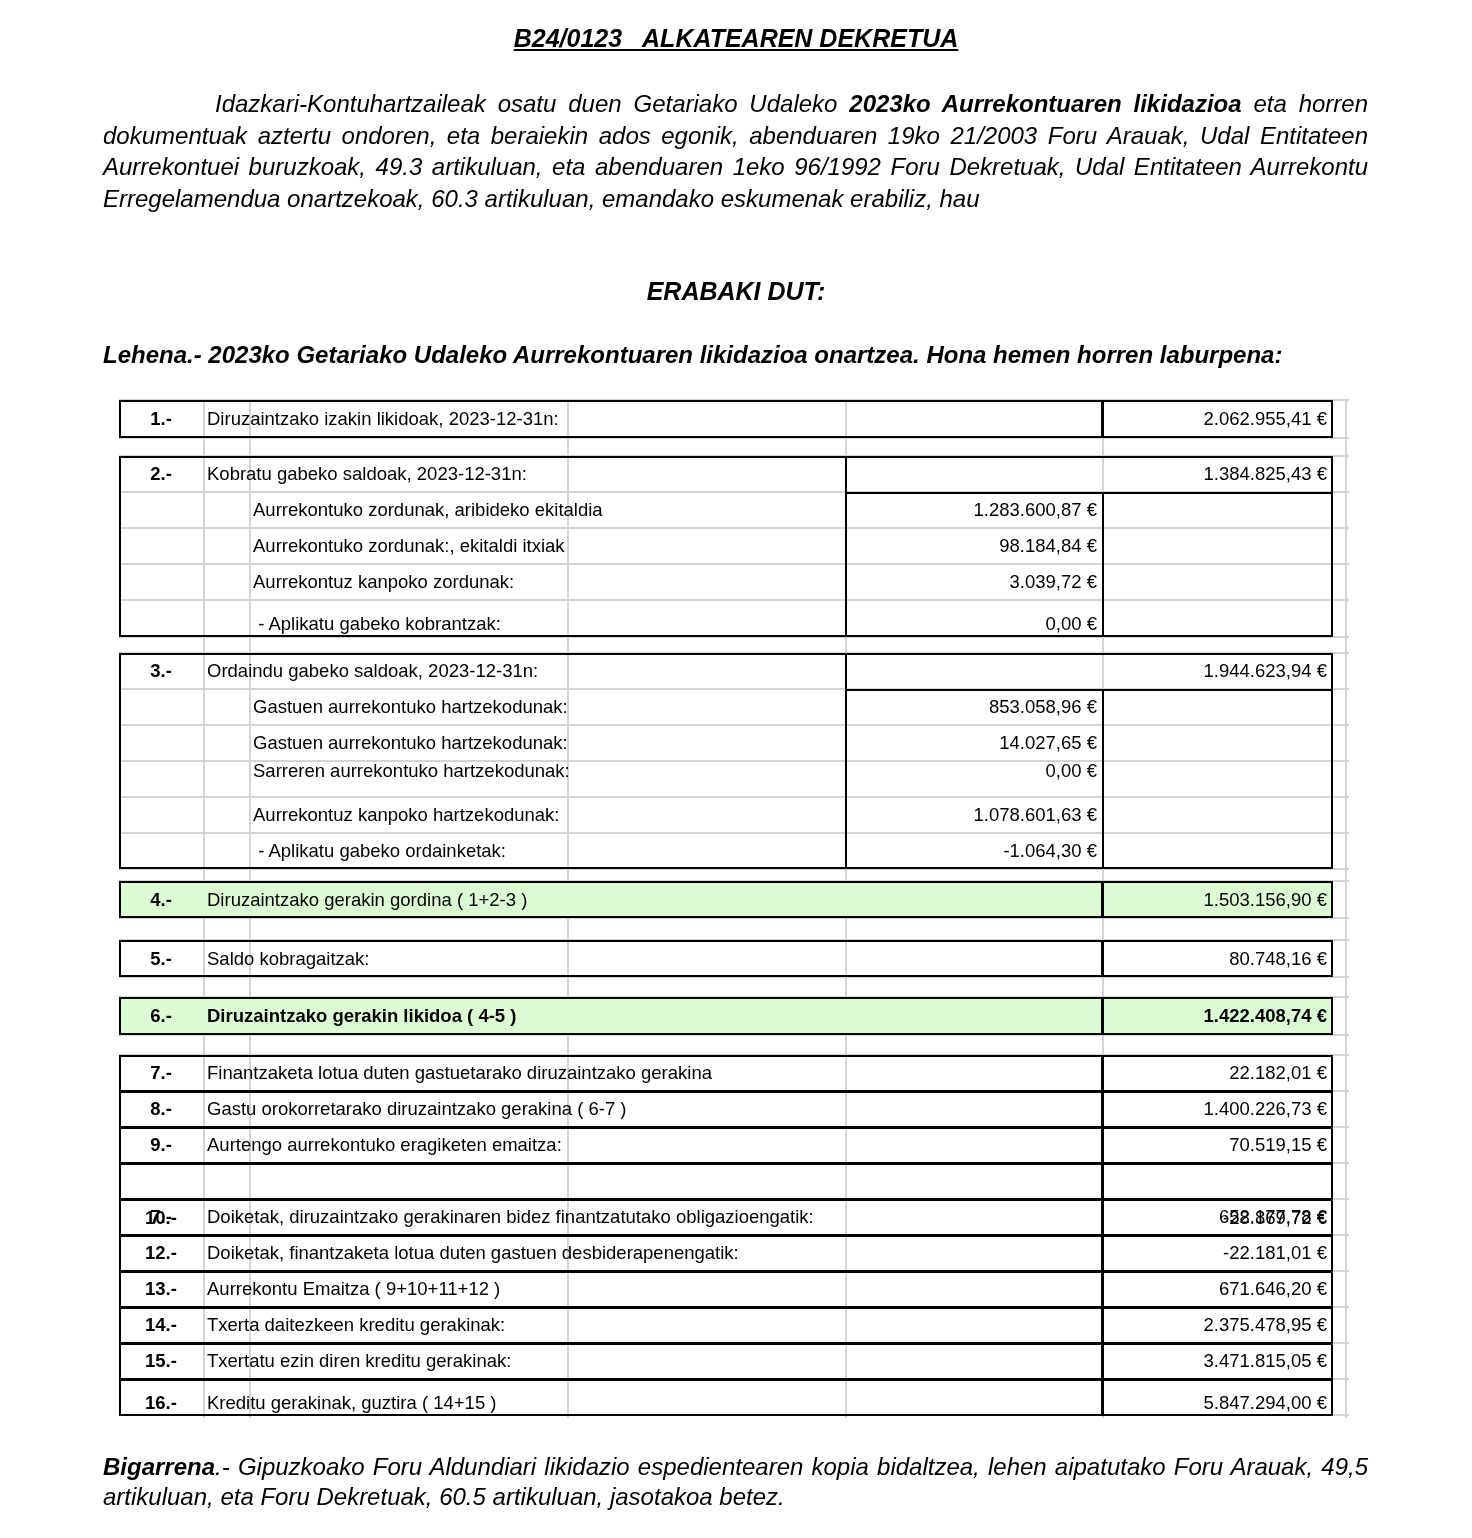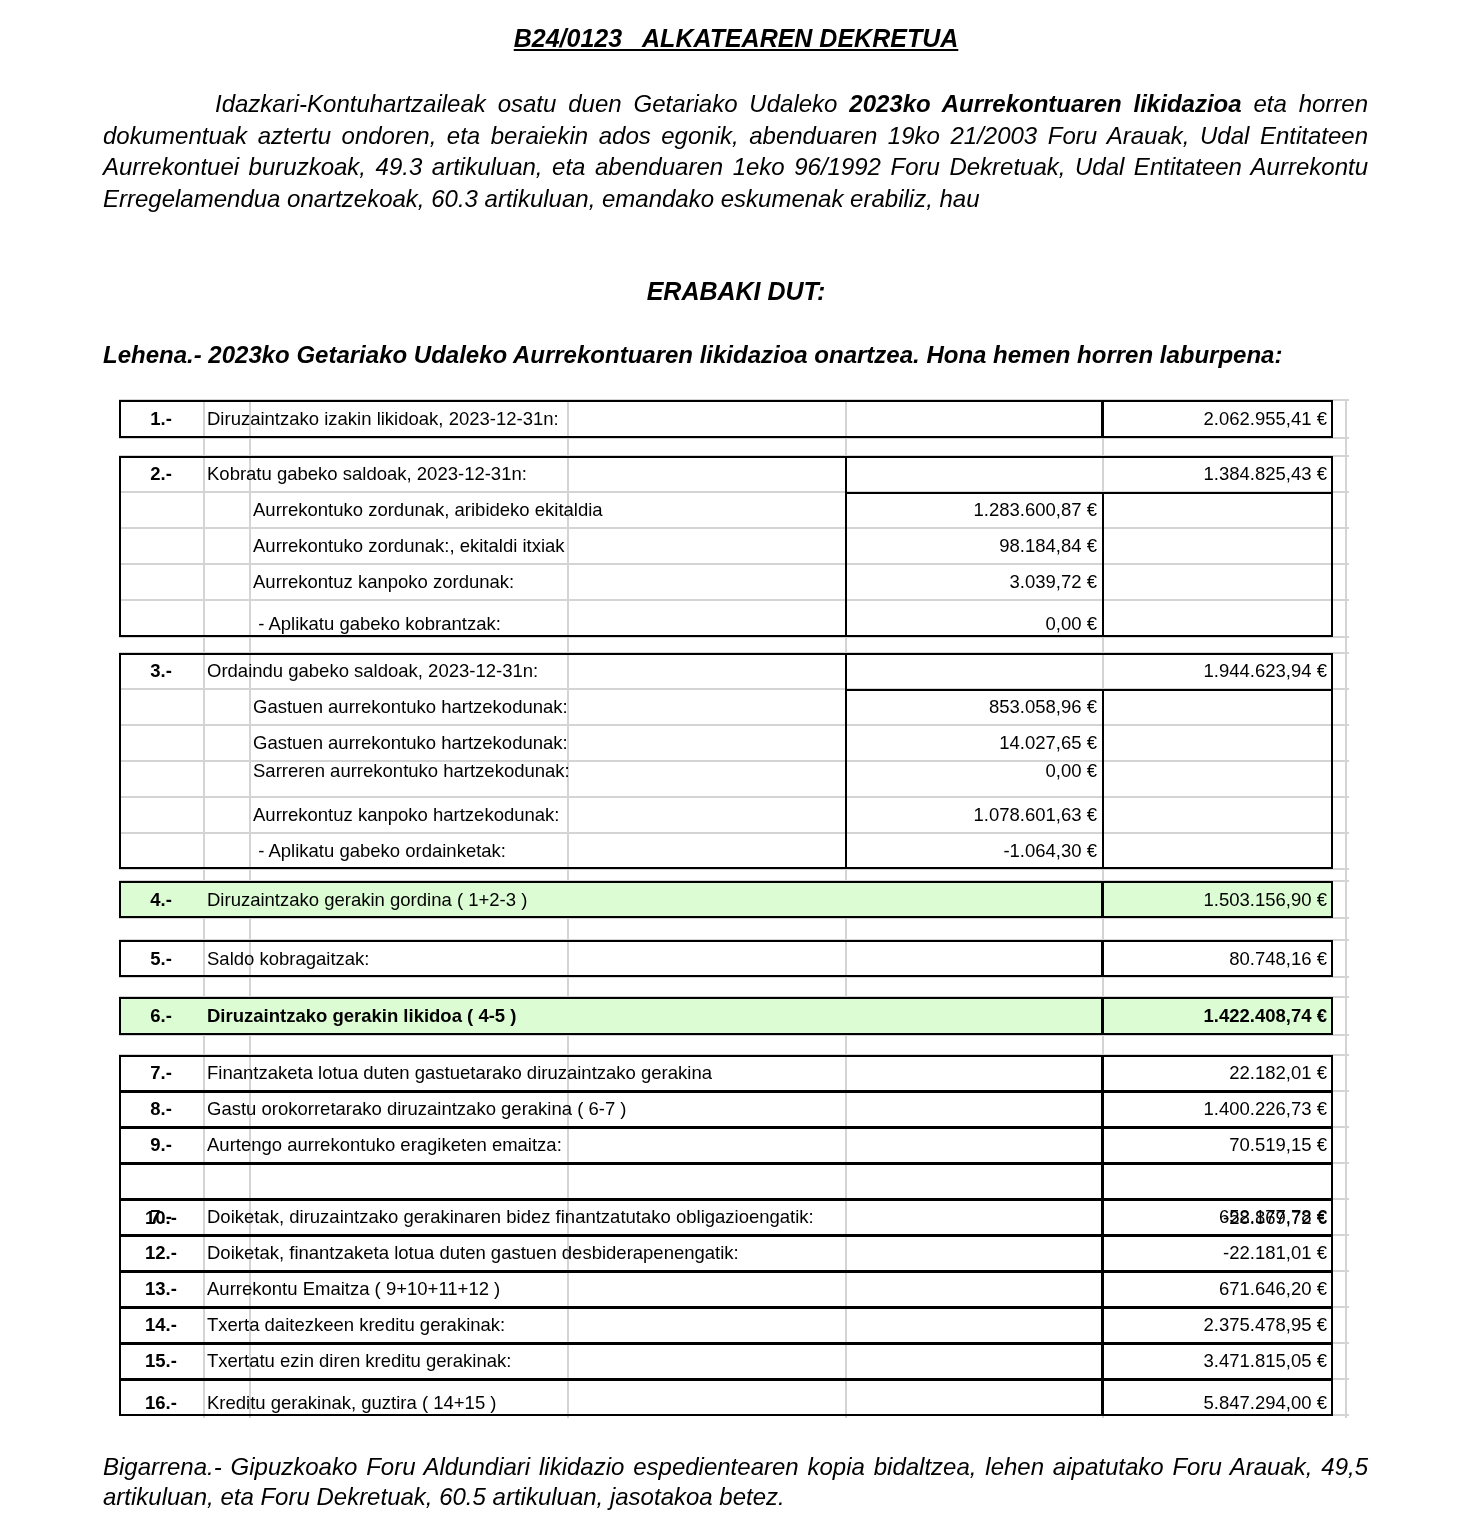--- a/index.html
+++ b/index.html
@@ -4,21 +4,21 @@
   <style>
     html, body { margin:0; padding:0; background:#ffffff; }
     body { width:1472px; height:1538px; position:relative; font-family:"Liberation Sans", sans-serif; color:#000; overflow:hidden; }
     .title { position:absolute; left:0; width:1472px; top:24px; text-align:center; font-size:25px; font-weight:bold; font-style:italic; }
     .title span { text-decoration:underline; white-space:pre; }
     .intro { position:absolute; left:103px; width:1265px; top:88px; font-size:24px; font-style:italic; line-height:31.5px; text-align:justify; text-align-last:left; }
     .intro .indent { display:inline-block; width:112px; }
     .decide { position:absolute; left:0; width:1472px; top:277px; text-align:center; font-size:25px; font-weight:bold; font-style:italic; }
     .first { position:absolute; left:103px; width:1265px; top:340px; font-size:24px; font-weight:bold; font-style:italic; line-height:29px; text-align:justify; text-align-last:left; }
     .second { position:absolute; left:103px; width:1265px; top:1452px; font-size:24px; font-style:italic; line-height:30px; text-align:justify; text-align-last:left; }
-    .second b { font-weight:normal; }
+    .second b { font-weight:bold; }
 
     
     .grid { position:absolute; left:119px; top:400px; width:1230px; height:1018px; }
     .vline { position:absolute; top:0; bottom:0; width:2px; background:#d4d4d4; }
 
     .row { position:absolute; left:119px; width:1214px; font-size:18.5px; display:flex; align-items:center; box-sizing:border-box; }
     .row .num { position:absolute; left:0; width:84px; text-align:center; font-weight:bold; }
     .row .lbl { position:absolute; left:88px; white-space:nowrap; }
     .row .lbl.sub { left:134px; }
     .row .v1 { position:absolute; right:236px; text-align:right; white-space:nowrap; }

